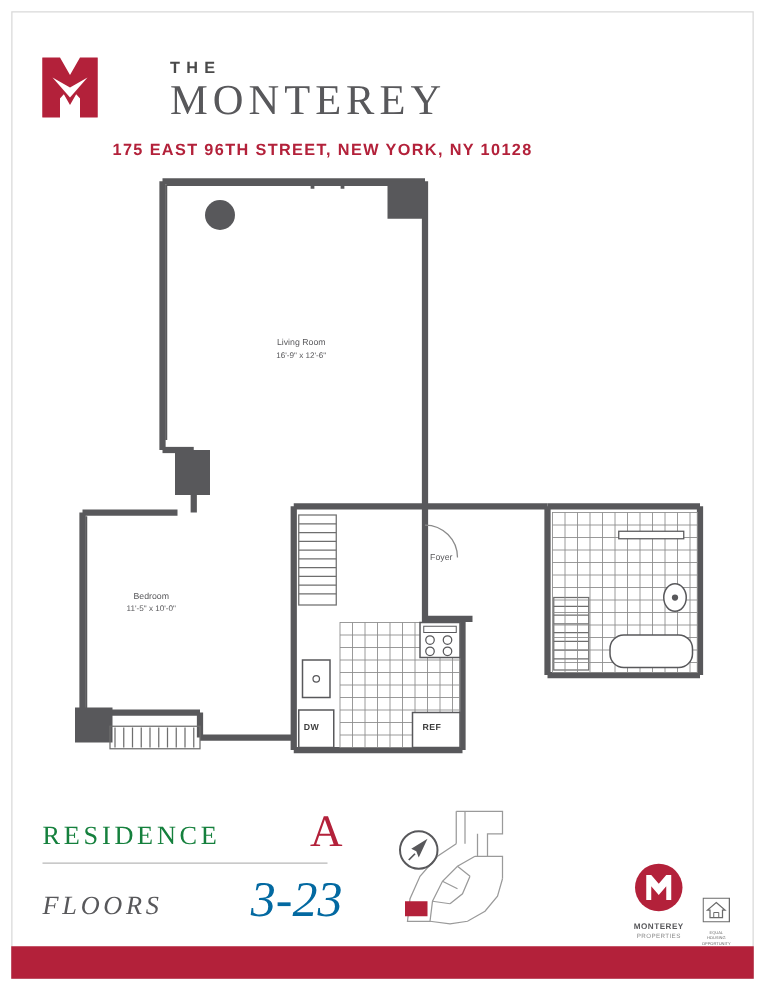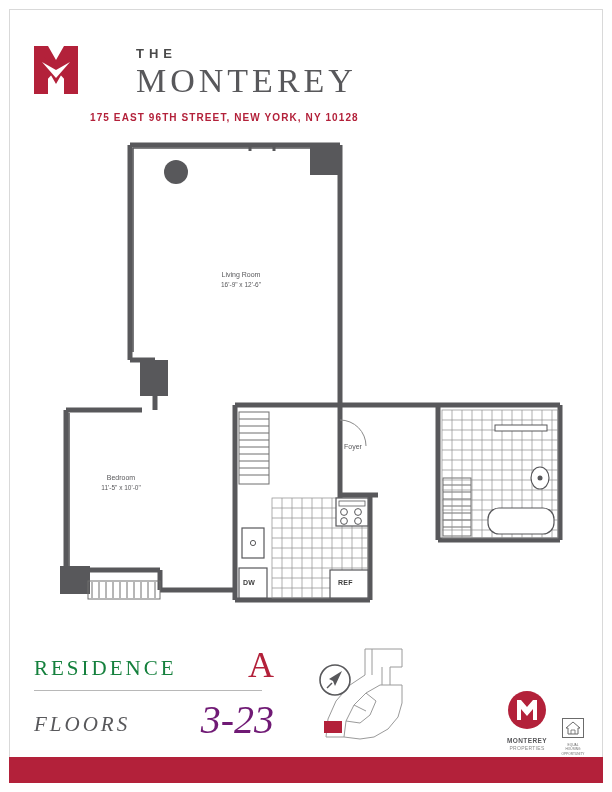--- a/index.html
+++ b/index.html
@@ -64,21 +64,21 @@
     letter-spacing: 4px;
     color: #58585b;
     font-weight: normal;
     line-height: 36px;
     margin-top: 2px;
     font-family: "Liberation Serif", serif;
   }
   .address {
     position: absolute;
     left: 90px; top: 92px;
-    font-size: 10px;
+    font-size: 13px;
     letter-spacing: 1.1px;
     color: #b3213a;
     font-weight: bold;
   }
 
   
   .plan {
     position: absolute;
     left: 0; top: 120px;
     width: 612px; height: 510px;
@@ -148,21 +148,21 @@
     left: 0; top: 14px;
     font-size: 21px;
     letter-spacing: 3px;
     color: #58585b;
     font-family: "Liberation Serif", serif;
   }
   .floors-value {
     position: absolute;
     right: 0; top: -2px;
     font-size: 40px;
-    color: #701a75;
+    color: #0369a1;
     font-family: "Liberation Serif", serif;
   }
 
   
   .keyplan {
     position: absolute;
     left: 310px; top: 645px;
     width: 120px; height: 108px;
   }
   .compass {

